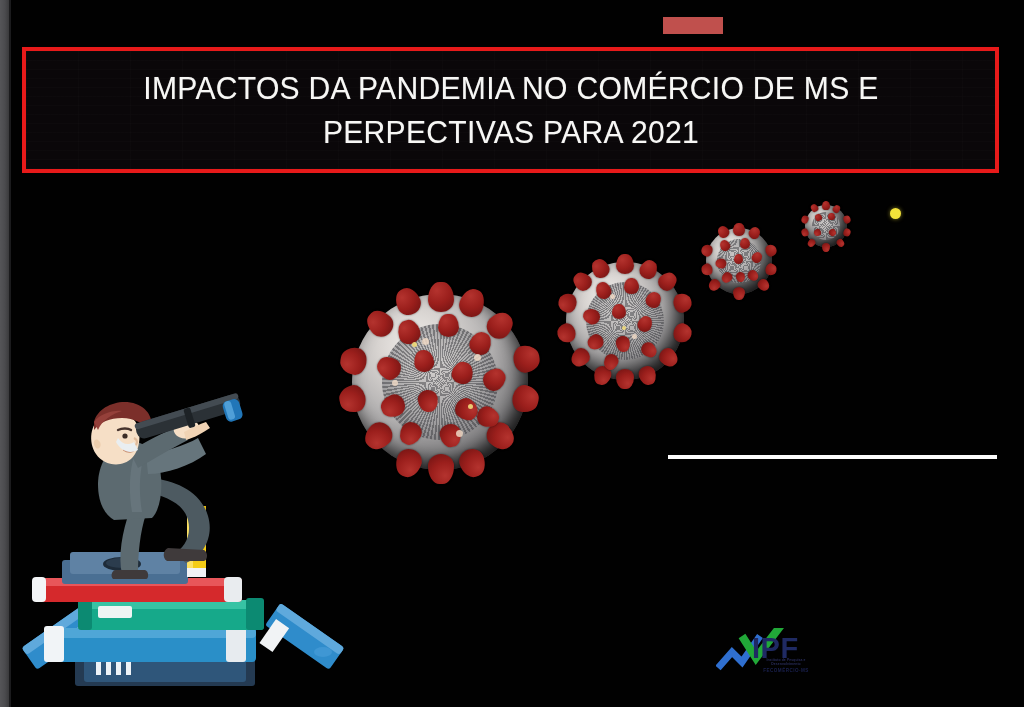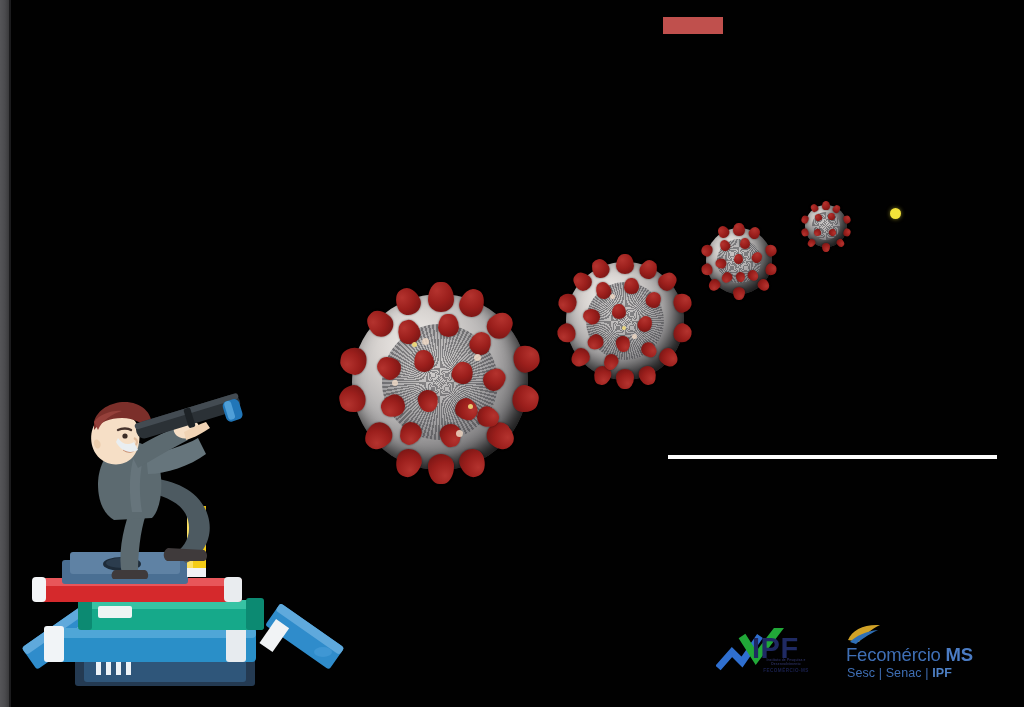--- a/index.html
+++ b/index.html
@@ -163,20 +163,24 @@
 </head>
 <body>
 
 <div id="slide">
 
   <div class="gutter-left"></div>
   <div class="gutter-left-hair"></div>
 
   <div class="top-bar"></div>
 
+  <div class="title-box">
+    <div class="title-text">IMPACTOS DA PANDEMIA NO COMÉRCIO DE MS E
+PERPECTIVAS PARA 2021</div>
+  </div>
 
   <div class="white-rule"></div>
 
   <div class="virus" style="left:352px; top:294px; width:176px; height:176px;">
     <div class="body"></div>
     <div class="core"></div>
     <div class="spikes">
       <div class="sp" style="left:76px;  top:-12px; width:26px; height:30px;"></div>
       <div class="sp" style="left:44px;  top:-6px;  width:24px; height:27px; transform:rotate(-24deg);"></div>
       <div class="sp" style="left:108px; top:-5px;  width:24px; height:28px; transform:rotate(20deg);"></div>
@@ -410,22 +414,14 @@
       <path d="M2 40 L16 24 L26 34 L44 8" stroke="#2f6fd0" stroke-width="7" fill="none" stroke-linejoin="miter"></path>
 
       <path d="M26 8 L40 30 L66 -4" stroke="#21a838" stroke-width="8" fill="none" stroke-linejoin="miter"></path>
 
       <text x="36" y="30" font-family="Liberation Sans, sans-serif" font-size="29" font-weight="700" fill="#1f2a63" letter-spacing="0.5">IPF</text>
     </svg>
     <div class="ipf-small">Instituto de Pesquisa e Desenvolvimento</div>
     <div class="ipf-small2">FECOMÉRCIO-MS</div>
   </div>
 
-  <div class="logo-feco">
-    <svg width="80" height="26" viewBox="0 0 80 26" style="position:absolute;left:4px;top:0;" xmlns="http://www.w3.org/2000/svg">
-      <path d="M4 18 C8 8 20 2 36 3 C28 7 20 13 15 20 Z" fill="#d1a227"></path>
-      <path d="M6 20 C12 14 22 9 34 8 C24 13 16 18 12 22 Z" fill="#2f6fb5"></path>
-    </svg>
-    <div class="feco-name"><span>Fecomércio </span><b>MS</b></div>
-    <div class="feco-sub"><span>Sesc | Senac | </span><span class="ipf">IPF</span></div>
-  </div>
 
 </div>
 
 </body></html>

